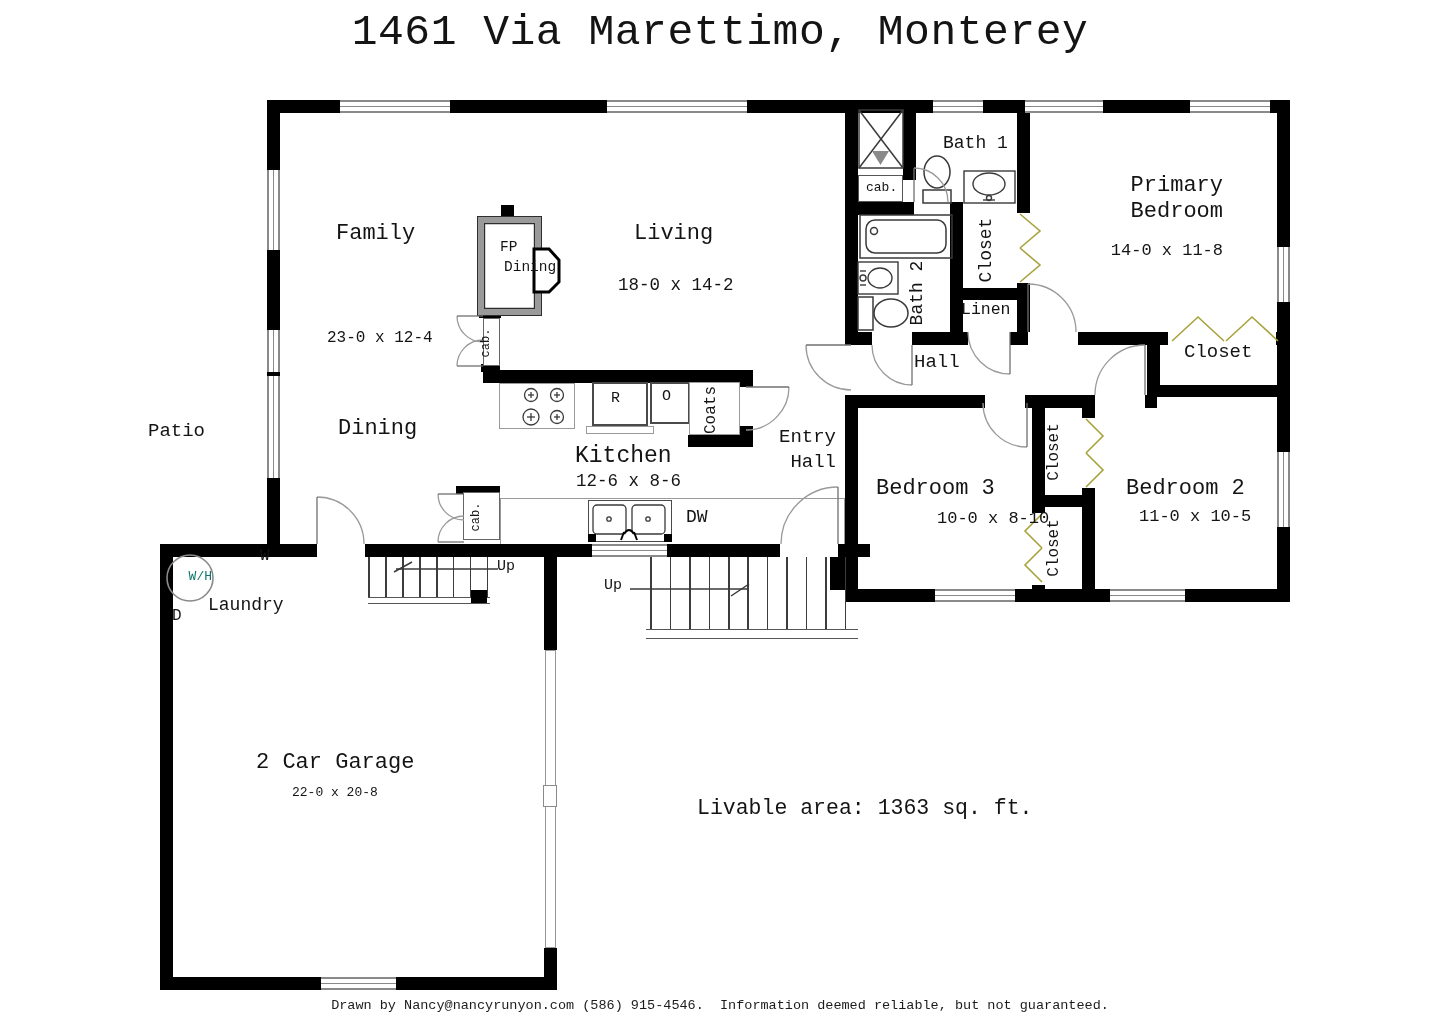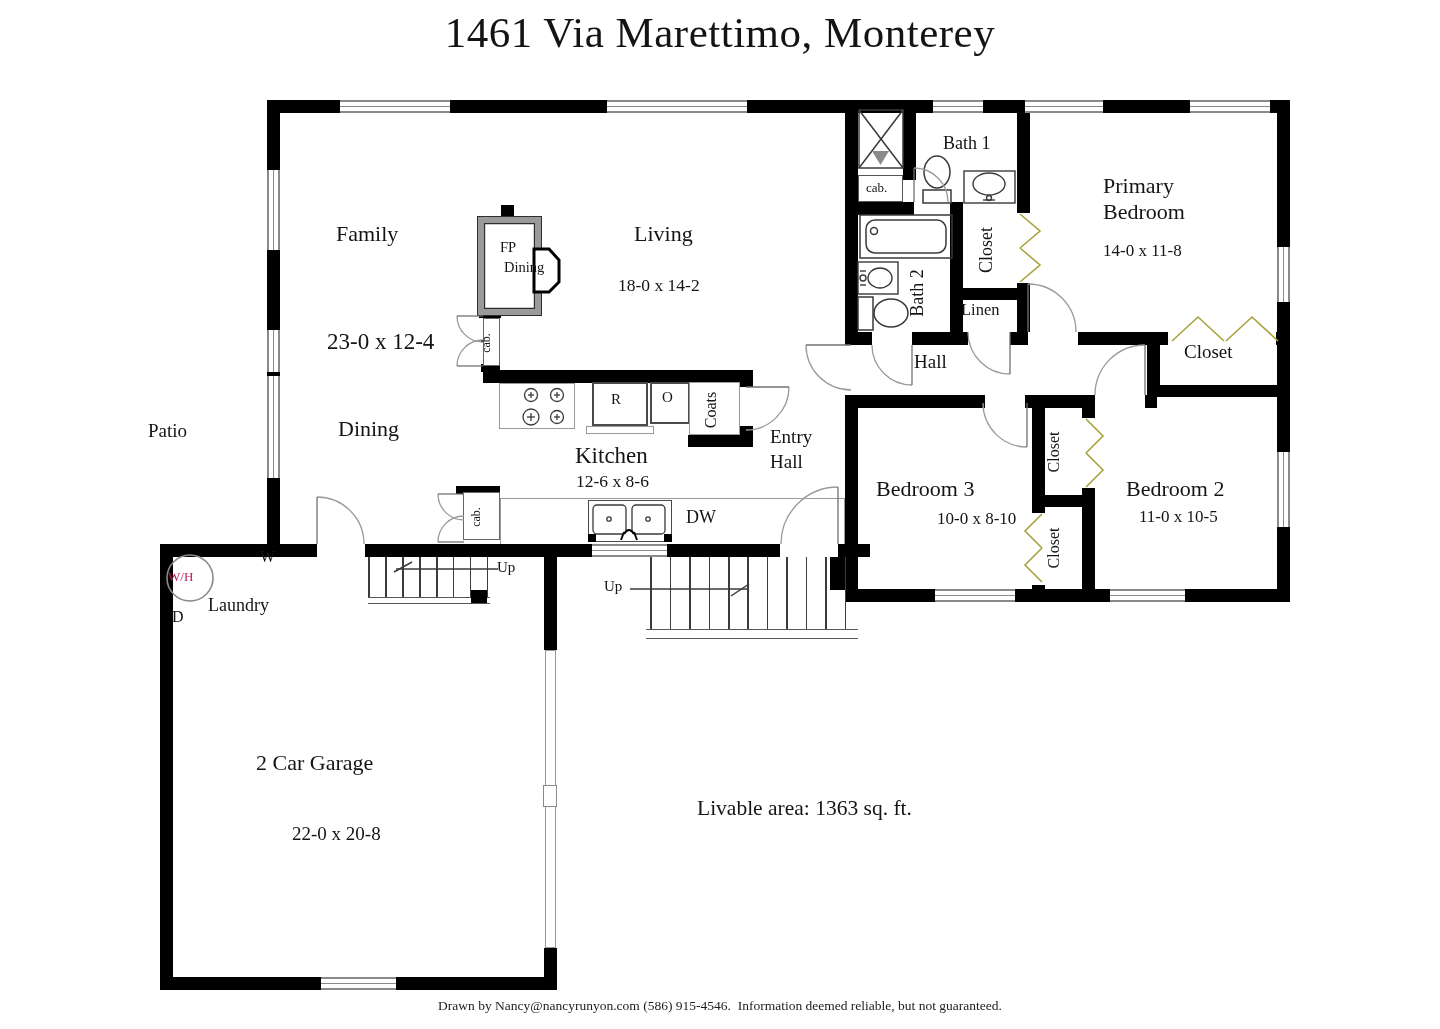--- a/index.html
+++ b/index.html
@@ -1,35 +1,35 @@
 <!DOCTYPE html>
 <html><head>
 <meta charset="utf-8">
 <style>
   html,body{margin:0;padding:0;background:#fff;}
   .plan{position:relative;width:1440px;height:1029px;background:#fff;overflow:hidden;
-        font-family:Liberation Serif, serif;color:#141414;}
+        font-family:Liberation Mono, monospace;color:#141414;}
   .wall{position:absolute;background:#000;}
   .gap{position:absolute;background:#fff;}
   .winH{position:absolute;background:#fff;border-top:2px solid #8a8a8a;border-bottom:2px solid #8a8a8a;box-sizing:border-box;}
   .winH::after{content:"";position:absolute;left:0;right:0;top:50%;margin-top:-0.75px;height:1.5px;background:#8a8a8a;}
   .winV{position:absolute;background:#fff;border-left:2px solid #8a8a8a;border-right:2px solid #8a8a8a;box-sizing:border-box;}
   .winV::after{content:"";position:absolute;top:0;bottom:0;left:50%;margin-left:-0.75px;width:1.5px;background:#8a8a8a;}
   .gdoor{position:absolute;background:#fff;border:1.5px solid #979797;box-sizing:border-box;}
   .handle{position:absolute;background:#fff;border:1.5px solid #8a8a8a;box-sizing:border-box;}
   .box{position:absolute;background:#fff;border:1.5px solid #4a4a4a;box-sizing:border-box;}
   .cnt{position:absolute;background:#fff;border:1.2px solid #9a9a9a;box-sizing:border-box;}
   .cnt.noB{border-bottom:none;}
   .fp{position:absolute;background:#fff;border:6px solid #9a9a9a;outline:1.4px solid #2e2e2e;box-shadow:inset 0 0 0 1.2px #2e2e2e;box-sizing:border-box;}
   .stairsH{position:absolute;background:repeating-linear-gradient(90deg,#3c3c3c 0 1.5px,transparent 1.5px 19.5px);}
   .stairsH2{position:absolute;background:repeating-linear-gradient(90deg,#3c3c3c 0 1.5px,transparent 1.5px 17px);}
   .tread{position:absolute;background:#fff;border-top:1.5px solid #555;border-bottom:1.5px solid #555;box-sizing:border-box;}
   .lbl{position:absolute;white-space:pre;line-height:1.08;}
   .lblv{position:absolute;width:120px;height:22px;text-align:center;white-space:pre;transform:rotate(-90deg);line-height:1;}
-  .ctr{text-align:left;}
+  .ctr{text-align:right;}
   svg.fx{position:absolute;left:0;top:0;pointer-events:none;}
   .title{position:absolute;left:0;right:0;top:10px;text-align:center;font-size:43px;letter-spacing:0.5px;}
   .footer{position:absolute;left:0;right:0;top:999px;text-align:center;font-size:13.5px;color:#1c1c1c;}
 </style>
 </head>
 <body>
 
 <div class="plan">
 
   <div class="title lbl">1461 Via Marettimo, Monterey</div>
@@ -229,44 +229,44 @@
 
     <g stroke="#3a3a3a" stroke-width="1.5" fill="none">
       <line x1="630" y1="589" x2="747" y2="589"></line>
         <line x1="731" y1="596" x2="749" y2="584"></line>
       <line x1="396" y1="569" x2="498" y2="569"></line>
         <line x1="394" y1="572" x2="412" y2="562"></line>
     </g>
   </svg>
 
   <div class="lbl" style="left:336px;top:222px;font-size:22px">Family</div>
-  <div class="lbl" style="left:327px;top:330px;font-size:23px">23-0 x 12-4</div>
+  <div class="lbl" style="left:327px;top:330px;font-size:16px">23-0 x 12-4</div>
   <div class="lbl" style="left:634px;top:222px;font-size:22px">Living</div>
   <div class="lbl" style="left:618px;top:276px;font-size:17.5px">18-0 x 14-2</div>
   <div class="lbl" style="left:575px;top:444px;font-size:23px">Kitchen</div>
   <div class="lbl" style="left:576px;top:472px;font-size:17.5px">12-6 x 8-6</div>
   <div class="lbl" style="left:338px;top:417px;font-size:22px">Dining</div>
   <div class="lbl" style="left:148px;top:421px;font-size:19px">Patio</div>
   <div class="lbl ctr" style="left:770px;top:427px;width:66px;font-size:19px">Entry</div>
   <div class="lbl ctr" style="left:770px;top:452px;width:66px;font-size:19px">Hall</div>
   <div class="lbl" style="left:914px;top:352px;font-size:19px">Hall</div>
   <div class="lbl" style="left:943px;top:134px;font-size:18px">Bath 1</div>
   <div class="lbl" style="left:876px;top:477px;font-size:22px">Bedroom 3</div>
   <div class="lbl" style="left:937px;top:510px;font-size:17px">10-0 x 8-10</div>
   <div class="lbl" style="left:1126px;top:477px;font-size:22px">Bedroom 2</div>
   <div class="lbl" style="left:1139px;top:508px;font-size:17px">11-0 x 10-5</div>
   <div class="lbl ctr" style="left:1103px;top:174px;width:120px;font-size:22px">Primary</div>
   <div class="lbl ctr" style="left:1103px;top:200px;width:120px;font-size:22px">Bedroom</div>
   <div class="lbl ctr" style="left:1103px;top:242px;width:120px;font-size:17px">14-0 x 11-8</div>
   <div class="lbl" style="left:256px;top:751px;font-size:22px">2 Car Garage</div>
-  <div class="lbl" style="left:292px;top:824px;font-size:19px">22-0 x 20-8</div>
+  <div class="lbl" style="left:292px;top:786px;font-size:13px">22-0 x 20-8</div>
   <div class="lbl" style="left:208px;top:596px;font-size:18px">Laundry</div>
   <div class="lbl" style="left:260px;top:548px;font-size:16px">W</div>
   <div class="lbl" style="left:172px;top:608px;font-size:16px">D</div>
-  <div class="lbl ctr" style="left:168px;top:570px;width:44px;font-size:13px;color:#be185d">W/H</div>
+  <div class="lbl ctr" style="left:168px;top:570px;width:44px;font-size:13px;color:#0f766e">W/H</div>
   <div class="lbl" style="left:611px;top:391px;font-size:15px">R</div>
   <div class="lbl" style="left:662px;top:389px;font-size:15px">O</div>
   <div class="lbl" style="left:686px;top:508px;font-size:18px">DW</div>
   <div class="lbl" style="left:604px;top:578px;font-size:15px">Up</div>
   <div class="lbl" style="left:497px;top:559px;font-size:15px">Up</div>
   <div class="lbl" style="left:500px;top:240px;font-size:14.5px">FP</div>
   <div class="lbl" style="left:504px;top:260px;font-size:14.5px">Dining</div>
   <div class="lbl" style="left:866px;top:181px;font-size:13px">cab.</div>
   <div class="lbl" style="left:961px;top:301px;font-size:16.5px">Linen</div>
   <div class="lbl" style="left:1184px;top:342px;font-size:19px">Closet</div>

